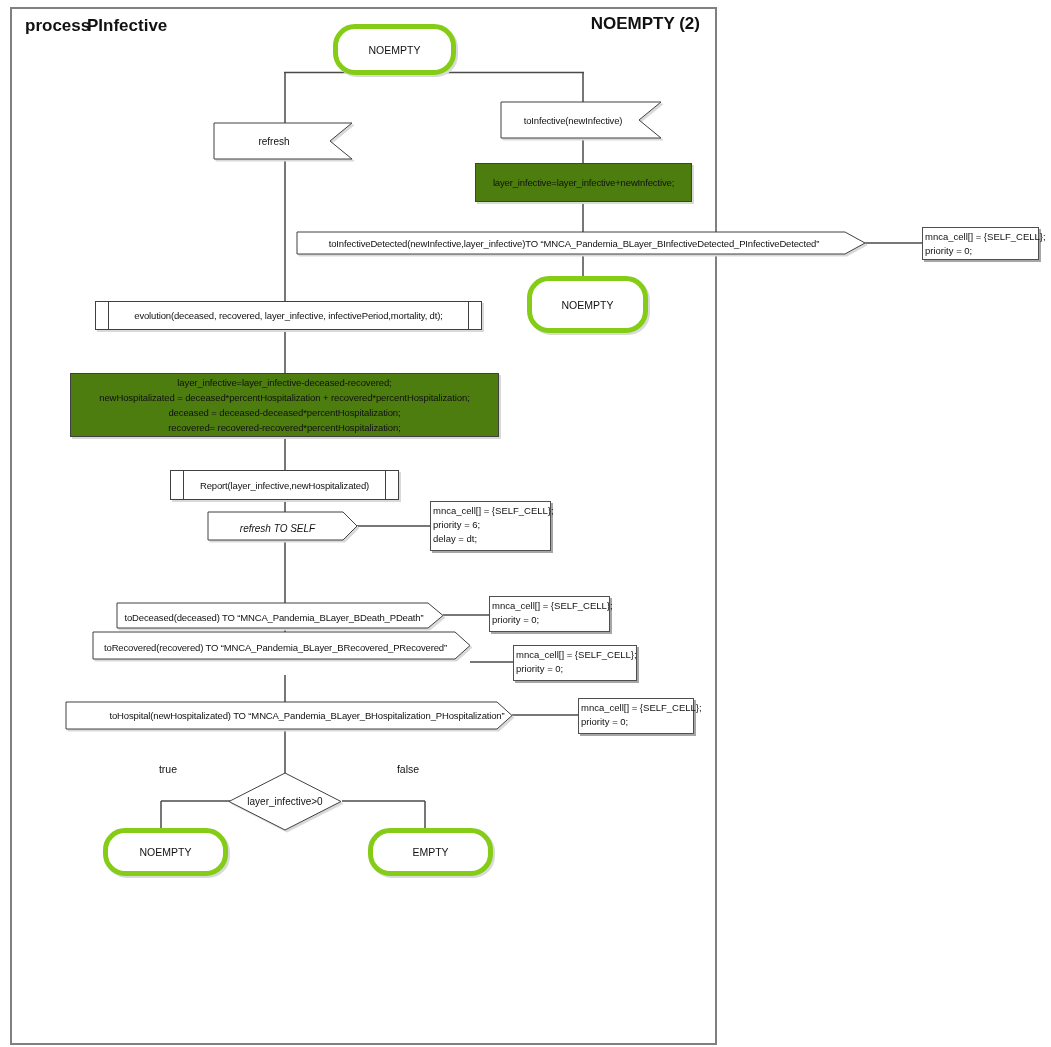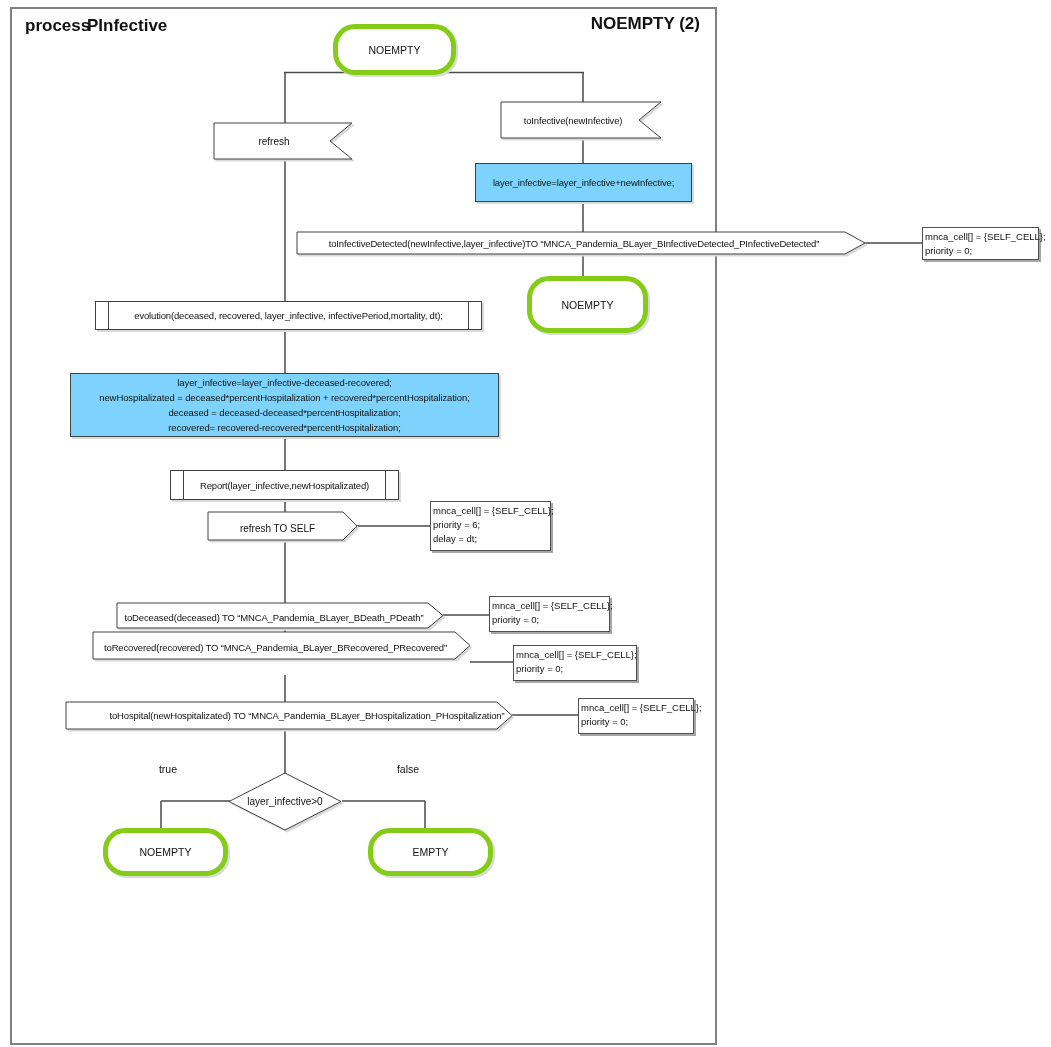--- a/index.html
+++ b/index.html
@@ -5,21 +5,21 @@
   html,body{margin:0;padding:0;background:#fff;}
   .canvas{position:relative;width:1051px;height:1047px;background:#ffffff;
           font-family:"Liberation Sans",sans-serif;color:#111;overflow:hidden;}
   .frame{position:absolute;left:10px;top:7px;width:703px;height:1034px;
          border:2px solid #808080;background:transparent;}
   svg.lines{position:absolute;left:0;top:0;width:1051px;height:1047px;pointer-events:none;}
   svg.lines line{stroke:#4a4a4a;stroke-width:1.5;}
   .hdr{position:absolute;font-size:17px;font-weight:bold;white-space:nowrap;}
   .shape{position:absolute;display:flex;align-items:center;justify-content:center;
          text-align:center;font-size:10px;white-space:nowrap;z-index:2;}
-  .box{border:1px solid #404040;background:#7dd3fc;box-shadow:2px 2px 0 #d9d9d9;}
+  .box{border:1px solid #404040;background:#4d7c0f;box-shadow:2px 2px 0 #d9d9d9;}
   .state{border:5px solid #84cc16;background:#fff;border-radius:22px;
          box-shadow:2px 2px 0 #d9d9d9;font-size:10.5px;}
   .proc{border:1px solid #404040;background:#fff;box-shadow:2px 2px 0 #d9d9d9;}
   .proc::before{content:"";position:absolute;left:12px;top:-1px;bottom:-1px;
                 border-left:1px solid #404040;}
   .proc::after{content:"";position:absolute;right:12px;top:-1px;bottom:-1px;
                border-right:1px solid #404040;}
   .poly{background:transparent;}
   .poly svg{position:absolute;left:0;top:0;overflow:visible;
             filter:drop-shadow(2px 2px 0 #d9d9d9);}
@@ -116,21 +116,21 @@
     <div>layer_infective=layer_infective-deceased-recovered;</div>
     <div>newHospitalizated = deceased*percentHospitalization + recovered*percentHospitalization;</div>
     <div>deceased = deceased-deceased*percentHospitalization;</div>
     <div>recovered= recovered-recovered*percentHospitalization;</div>
   </div>
 
   <div class="shape proc tight" style="left:170px;top:470px;width:227px;height:28px;">
     <span>Report(layer_infective,newHospitalizated)</span>
   </div>
 
-  <div class="shape poly" style="left:208px;top:512px;width:149px;height:32px;">
+  <div class="shape poly" style="left:208px;top:512px;width:149px;height:32px;font-style:italic;">
     <svg width="149" height="28" viewBox="0 0 149 28">
         <polygon points="0,0 135,0 149,14 135,28 0,28"></polygon>
       </svg>
     <span class="ptext" style="margin-right:10px;">refresh TO SELF</span>
   </div>
 
   <div class="comment" style="left:430px;top:501px;width:115px;height:44px;">
     <div>mnca_cell[] = {SELF_CELL};</div>
     <div>priority = 6;</div>
     <div>delay = dt;</div>

